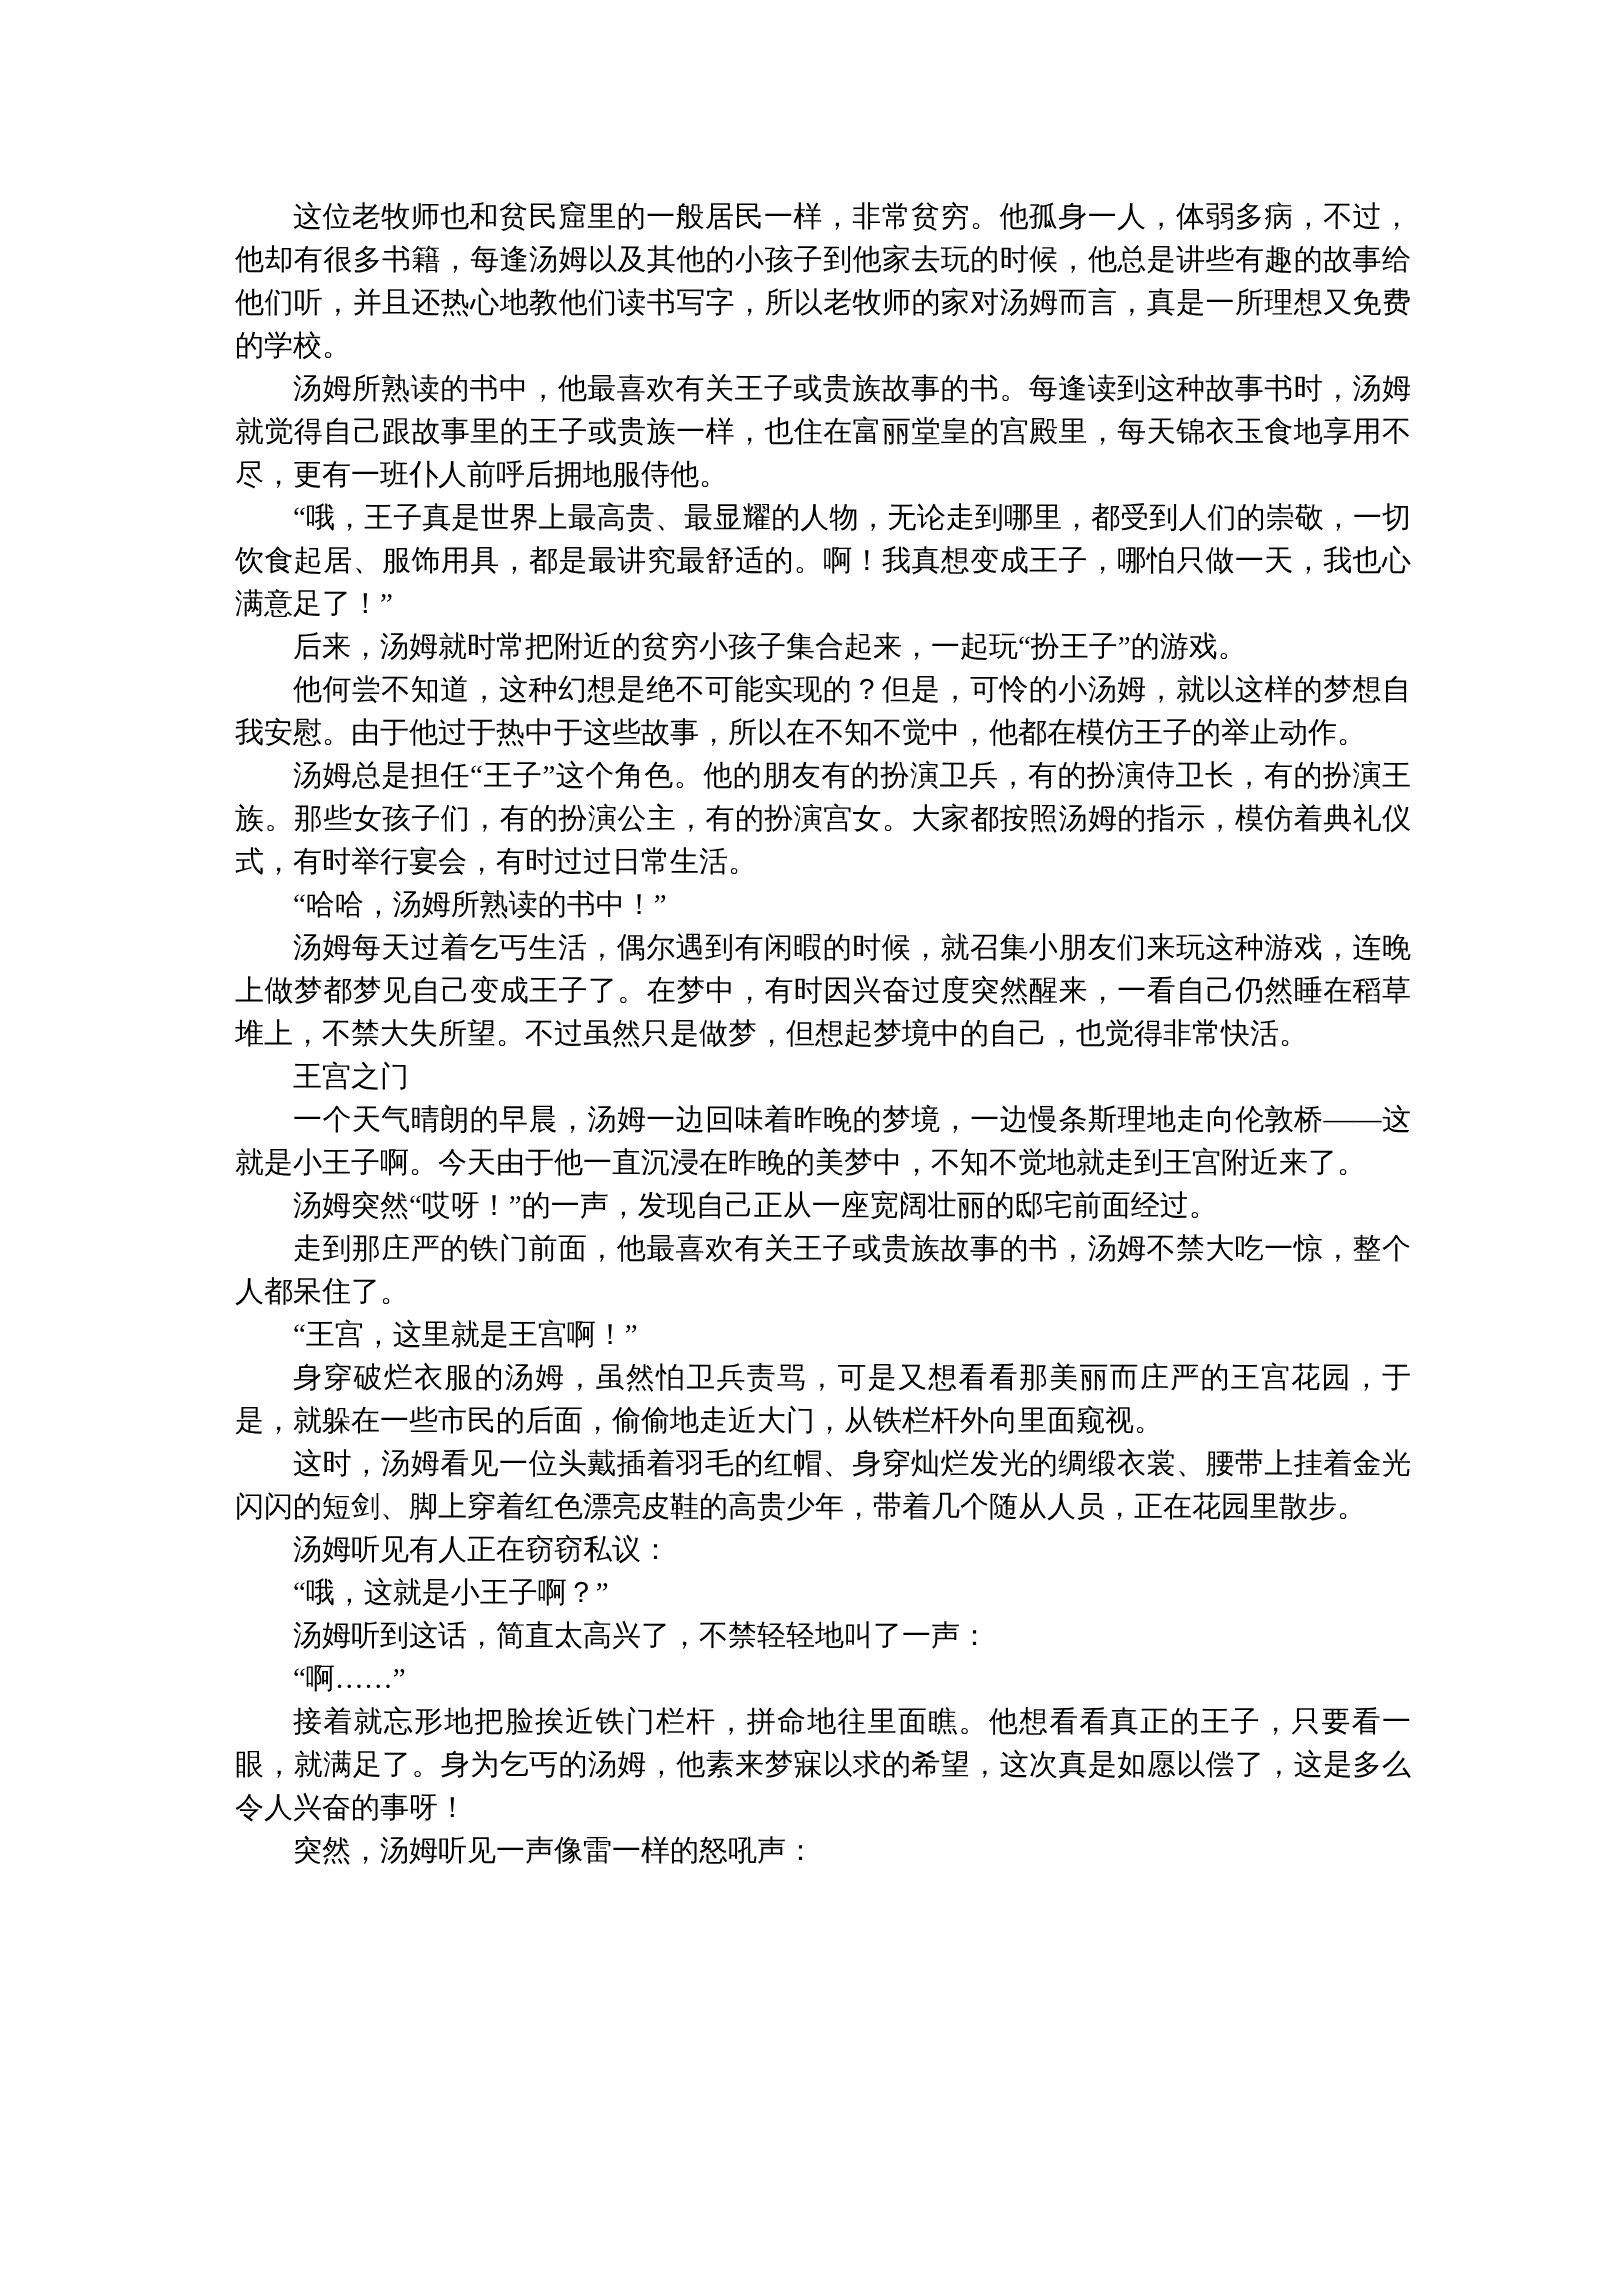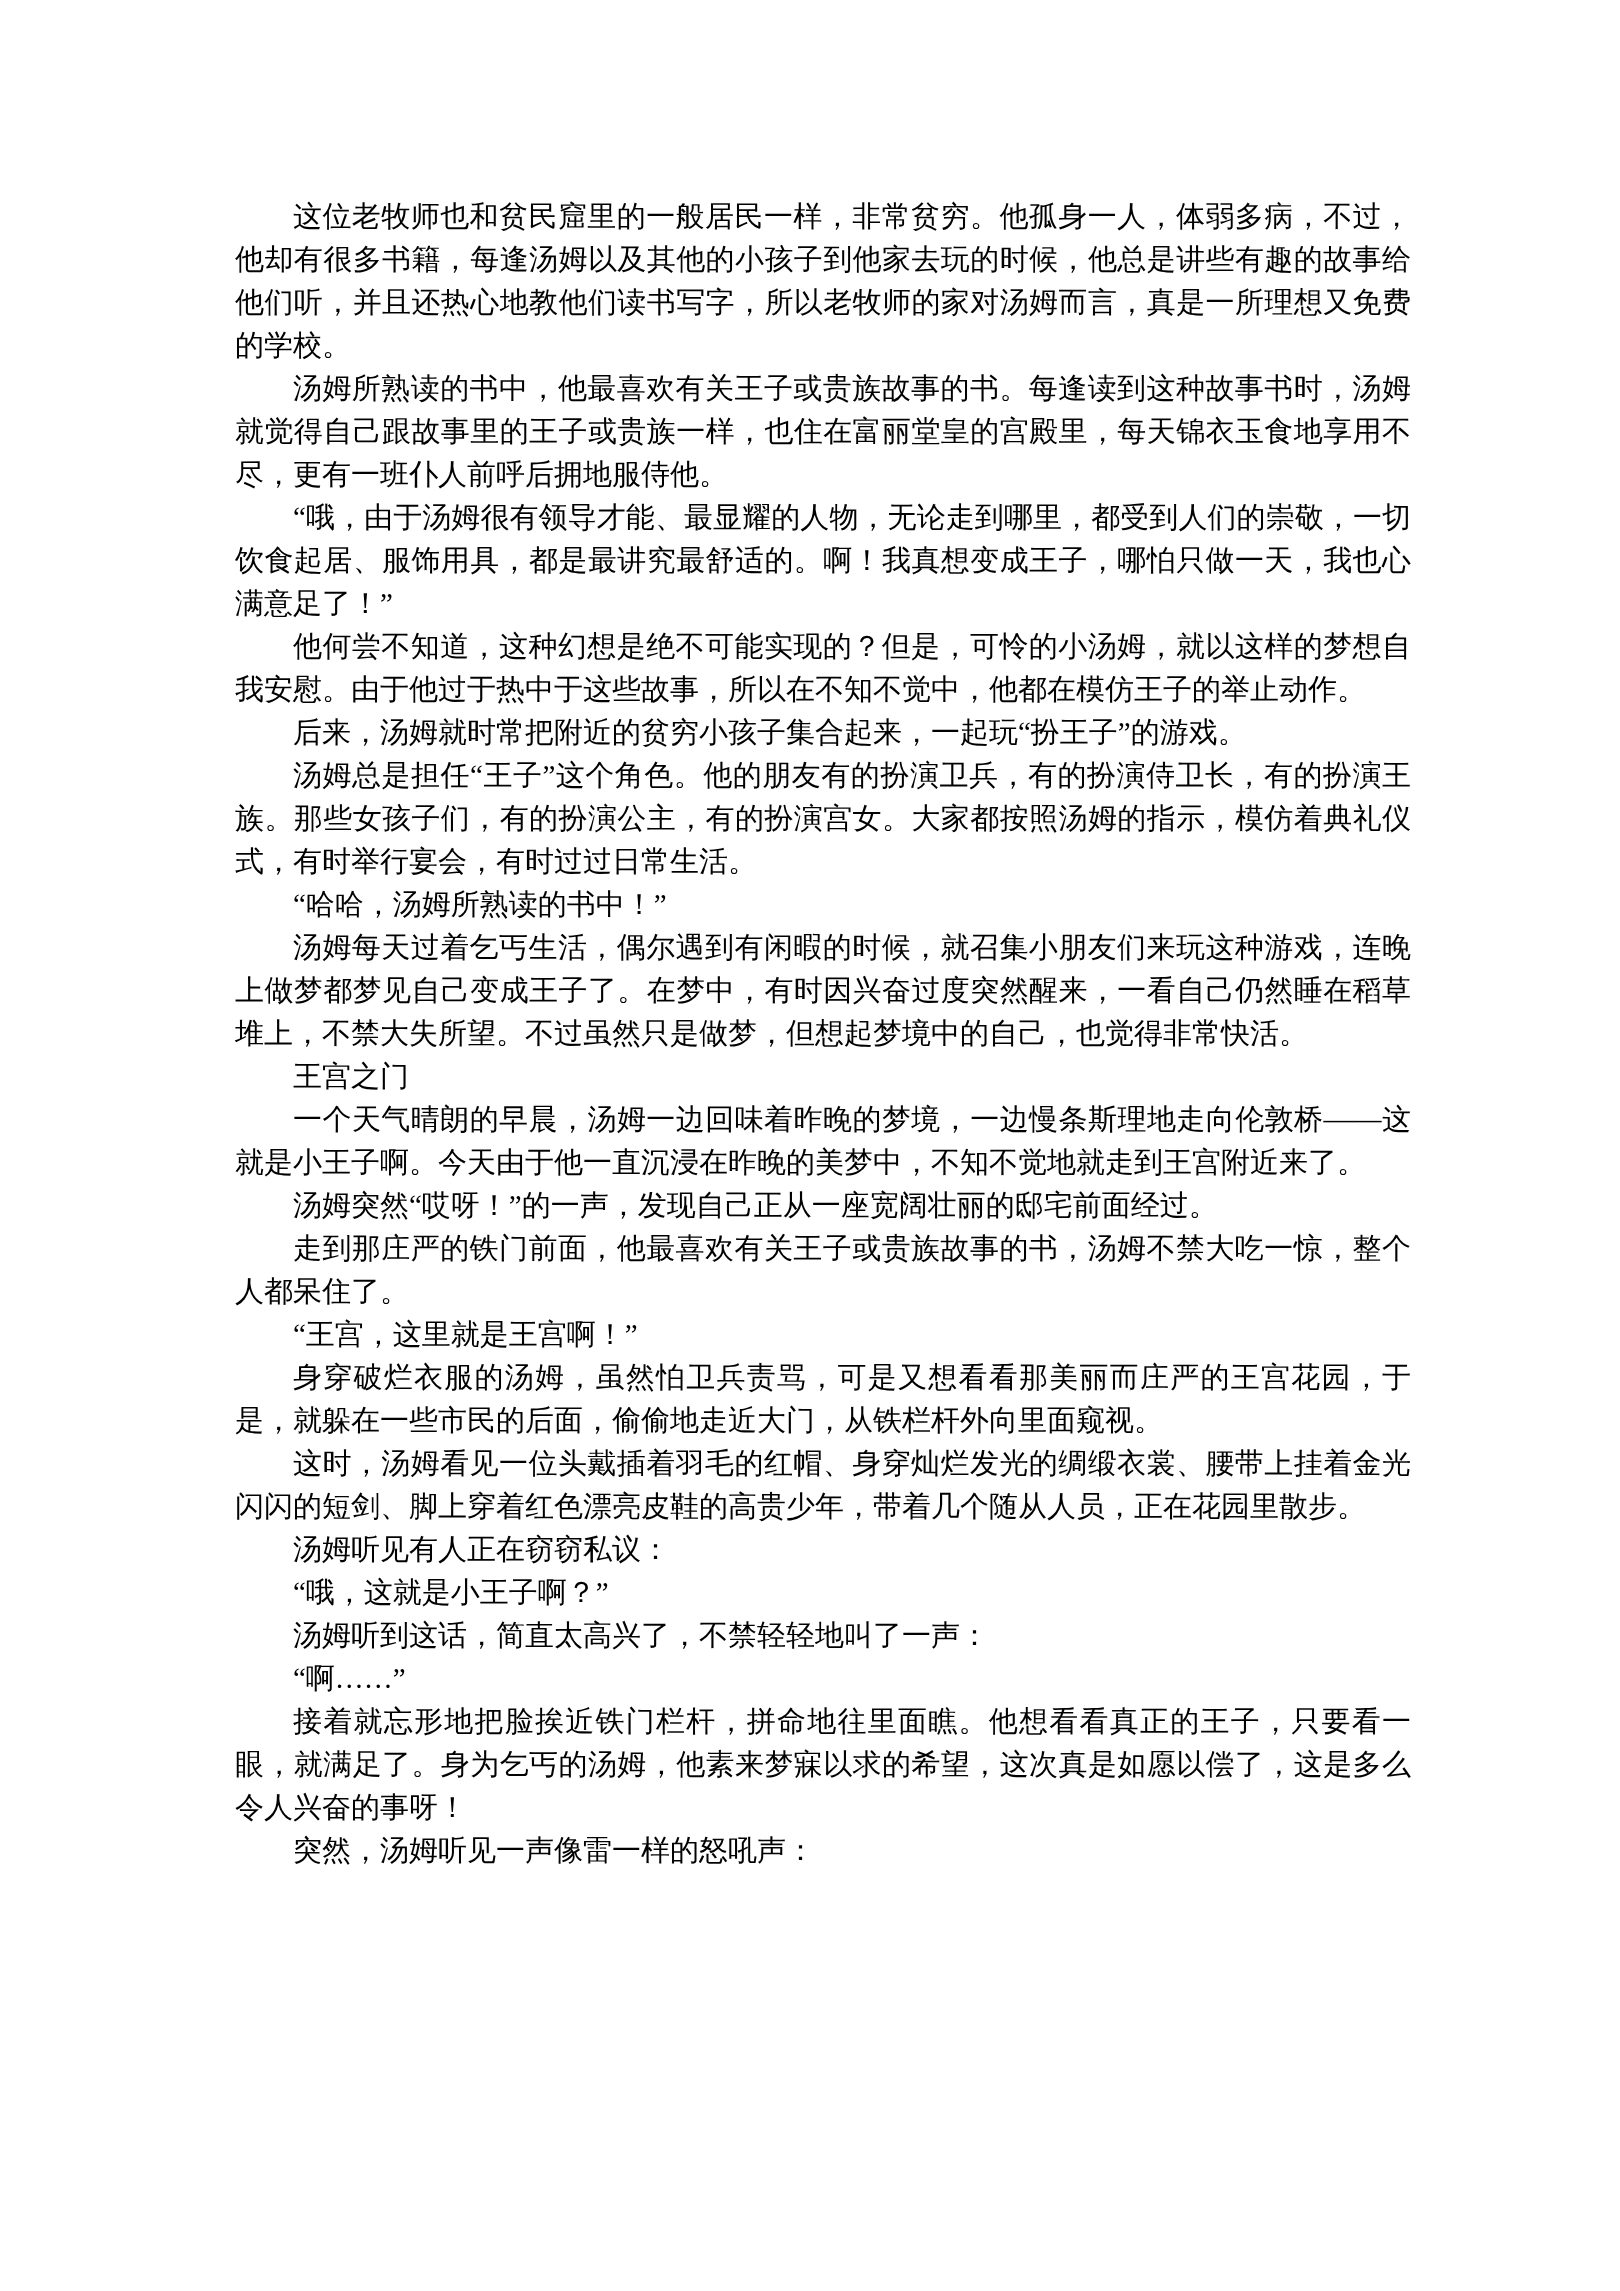--- a/index.html
+++ b/index.html
@@ -30,23 +30,23 @@
     text-indent: 2em;
   }
 </style>
 </head>
 <body>
 
 <div class="page">
   <div class="text-block">
     <p>这位老牧师也和贫民窟里的一般居民一样，非常贫穷。他孤身一人，体弱多病，不过，他却有很多书籍，每逢汤姆以及其他的小孩子到他家去玩的时候，他总是讲些有趣的故事给他们听，并且还热心地教他们读书写字，所以老牧师的家对汤姆而言，真是一所理想又免费的学校。</p>
     <p>汤姆所熟读的书中，他最喜欢有关王子或贵族故事的书。每逢读到这种故事书时，汤姆就觉得自己跟故事里的王子或贵族一样，也住在富丽堂皇的宫殿里，每天锦衣玉食地享用不尽，更有一班仆人前呼后拥地服侍他。</p>
-    <p>“哦，由于汤姆很有领导才能、最显耀的人物，无论走到哪里，都受到人们的崇敬，一切饮食起居、服饰用具，都是最讲究最舒适的。啊！我真想变成王子，哪怕只做一天，我也心满意足了！”</p>
+    <p>“哦，王子真是世界上最高贵、最显耀的人物，无论走到哪里，都受到人们的崇敬，一切饮食起居、服饰用具，都是最讲究最舒适的。啊！我真想变成王子，哪怕只做一天，我也心满意足了！”</p>
+    <p>后来，汤姆就时常把附近的贫穷小孩子集合起来，一起玩“扮王子”的游戏。</p>
     <p>他何尝不知道，这种幻想是绝不可能实现的？但是，可怜的小汤姆，就以这样的梦想自我安慰。由于他过于热中于这些故事，所以在不知不觉中，他都在模仿王子的举止动作。</p>
-    <p>后来，汤姆就时常把附近的贫穷小孩子集合起来，一起玩“扮王子”的游戏。</p>
     <p>汤姆总是担任“王子”这个角色。他的朋友有的扮演卫兵，有的扮演侍卫长，有的扮演王族。那些女孩子们，有的扮演公主，有的扮演宫女。大家都按照汤姆的指示，模仿着典礼仪式，有时举行宴会，有时过过日常生活。</p>
     <p>“哈哈，汤姆所熟读的书中！”</p>
     <p>汤姆每天过着乞丐生活，偶尔遇到有闲暇的时候，就召集小朋友们来玩这种游戏，连晚上做梦都梦见自己变成王子了。在梦中，有时因兴奋过度突然醒来，一看自己仍然睡在稻草堆上，不禁大失所望。不过虽然只是做梦，但想起梦境中的自己，也觉得非常快活。</p>
     <p>王宫之门</p>
     <p>一个天气晴朗的早晨，汤姆一边回味着昨晚的梦境，一边慢条斯理地走向伦敦桥——这就是小王子啊。今天由于他一直沉浸在昨晚的美梦中，不知不觉地就走到王宫附近来了。</p>
     <p>汤姆突然“哎呀！”的一声，发现自己正从一座宽阔壮丽的邸宅前面经过。</p>
     <p>走到那庄严的铁门前面，他最喜欢有关王子或贵族故事的书，汤姆不禁大吃一惊，整个人都呆住了。</p>
     <p>“王宫，这里就是王宫啊！”</p>
     <p>身穿破烂衣服的汤姆，虽然怕卫兵责骂，可是又想看看那美丽而庄严的王宫花园，于是，就躲在一些市民的后面，偷偷地走近大门，从铁栏杆外向里面窥视。</p>
     <p>这时，汤姆看见一位头戴插着羽毛的红帽、身穿灿烂发光的绸缎衣裳、腰带上挂着金光闪闪的短剑、脚上穿着红色漂亮皮鞋的高贵少年，带着几个随从人员，正在花园里散步。</p>

